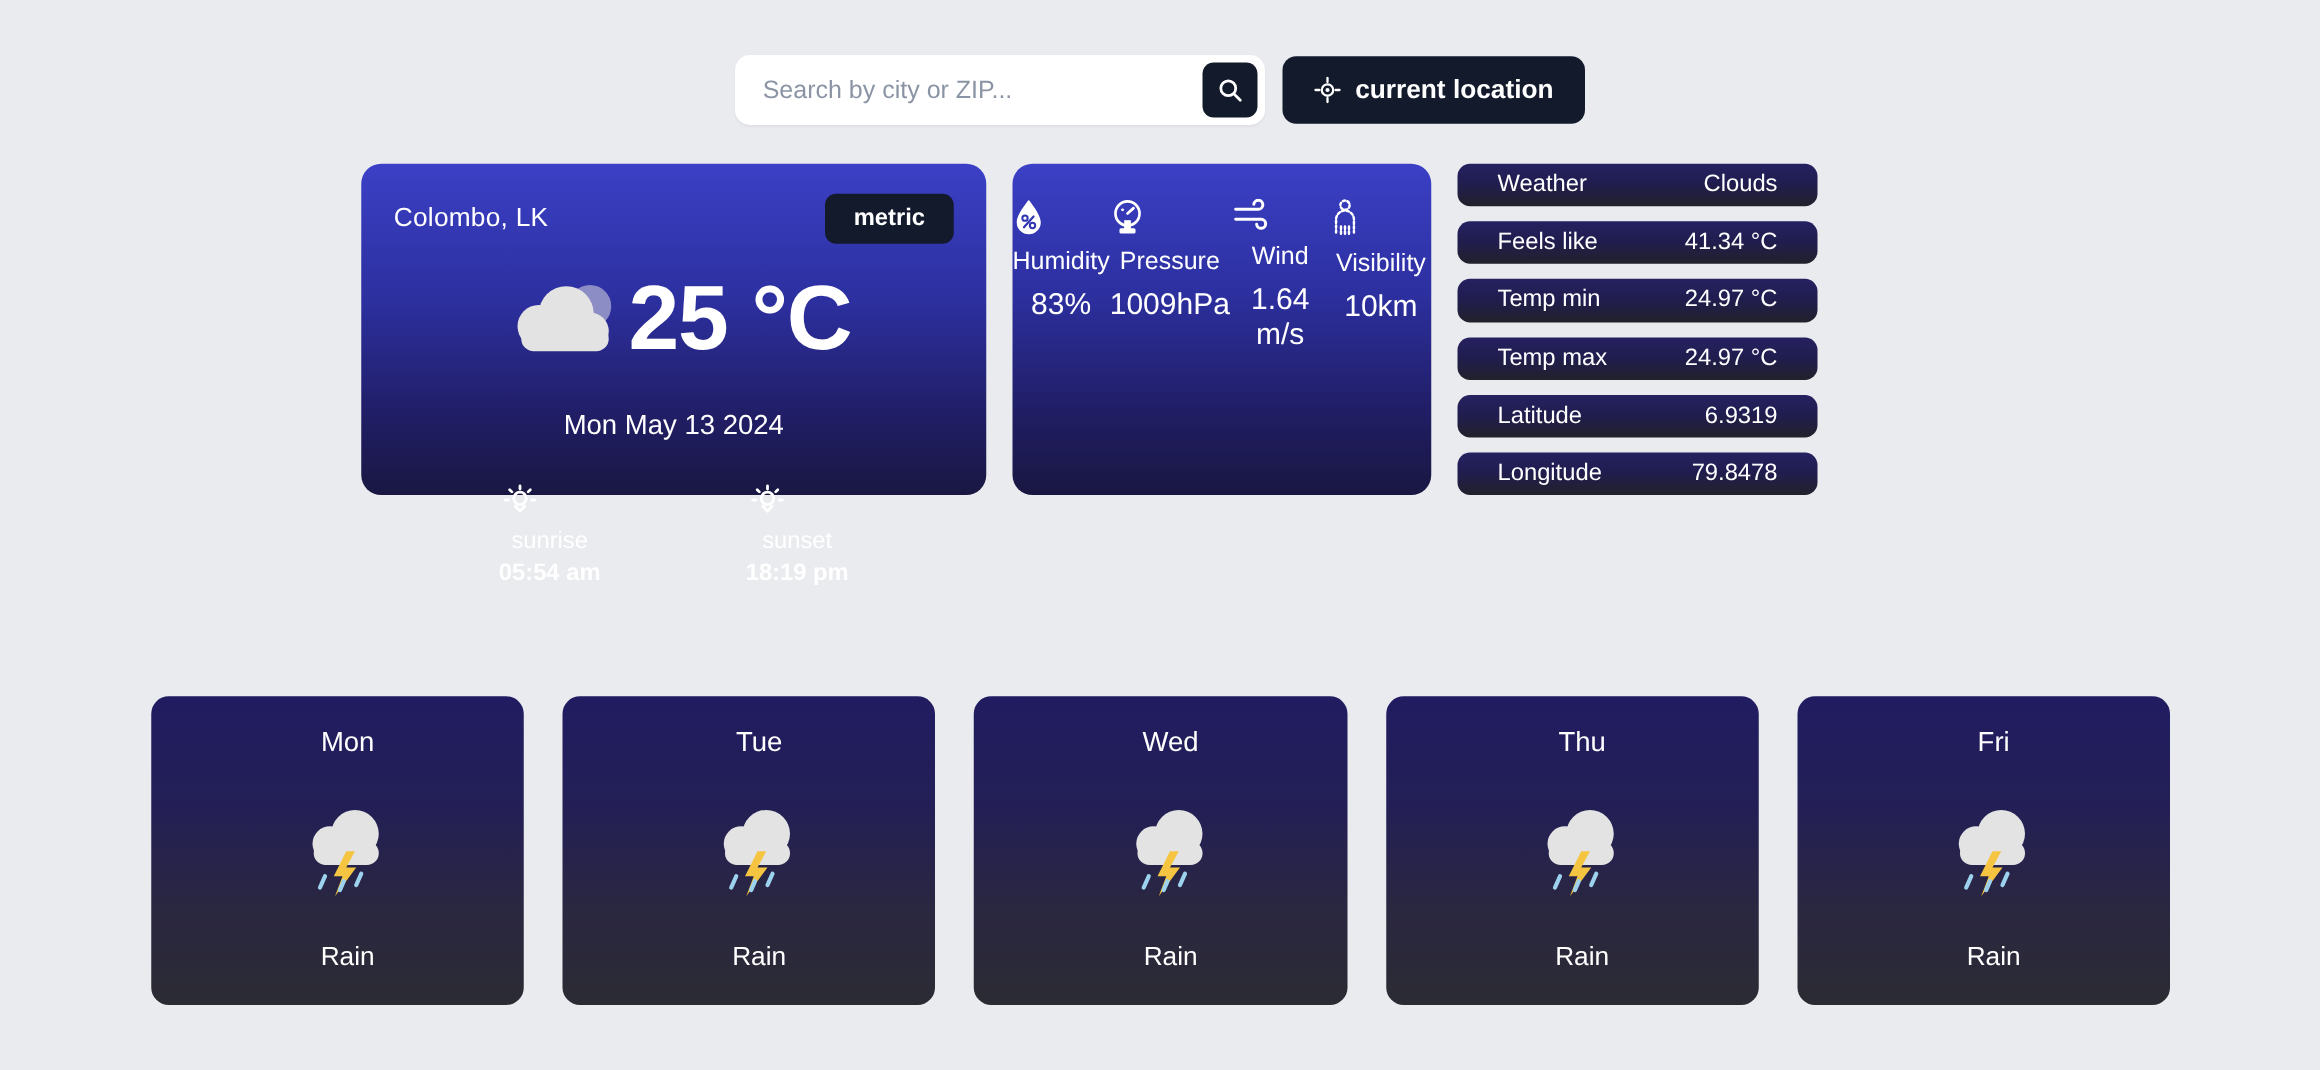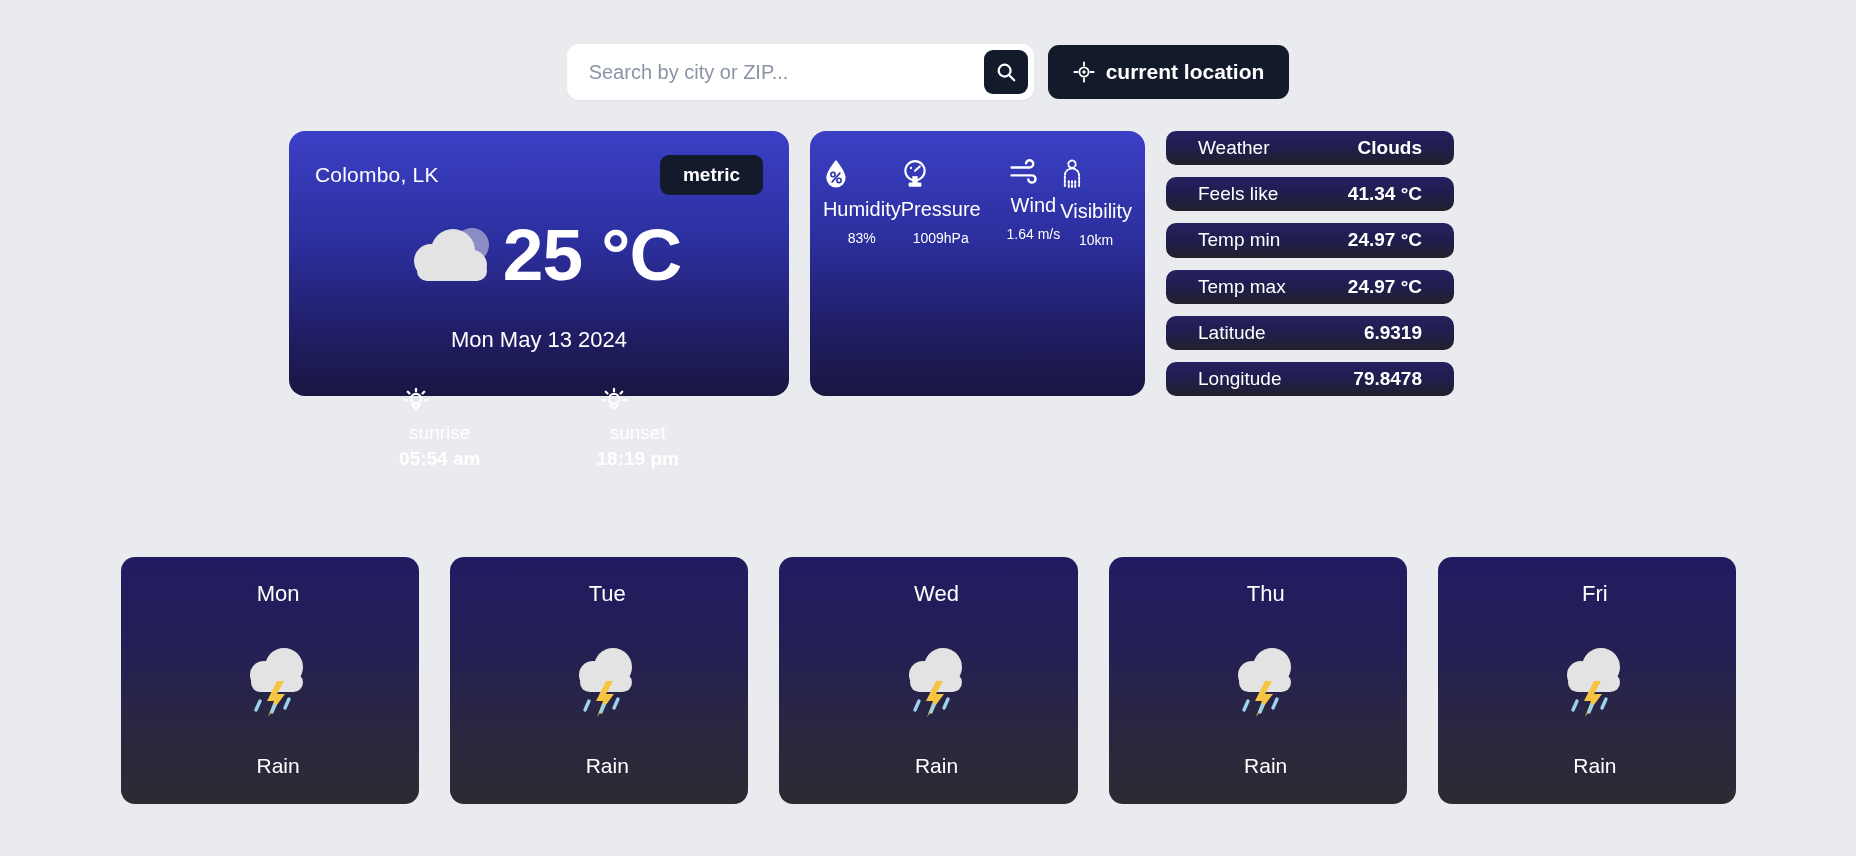--- a/index.html
+++ b/index.html
@@ -26,21 +26,21 @@
     top: 44px;
     left: 0;
     width: 100%;
     display: flex;
     justify-content: center;
     align-items: center;
     gap: 14px;
   }
 
   .search-box {
-    width: 467px;
+    width: 424px;
     height: 56px;
     background: #ffffff;
     border-radius: 12px;
     display: flex;
     align-items: center;
     padding: 0 6px 0 0;
     box-shadow: 0 1px 2px rgba(16,24,40,0.05);
   }
 
   .search-input {
@@ -175,21 +175,21 @@
   }
 
   .detail-row {
     display: flex;
   }
   .detail-cell {
     flex: 1;
     text-align: center;
   }
   .detail-label { font-size: 20px; margin-top: 9px; }
-  .detail-value { font-size: 14px; margin-top: 9px; }
+  .detail-value { font-size: 24px; margin-top: 9px; }
 
   
   .pills {
     width: 288px;
     display: flex;
     flex-direction: column;
     gap: 12px;
   }
 
   .pill {
@@ -197,21 +197,21 @@
     border-radius: 10px;
     background: linear-gradient(180deg, #262160 0%, #201d50 45%, #22212b 100%);
     color: #ffffff;
     display: flex;
     align-items: center;
     justify-content: space-between;
     padding: 0 32px;
     font-size: 19px;
   }
   .pill-key { font-weight: normal; }
-  .pill-val { font-weight: bold; }
+  .pill-val { font-weight: normal; }
 
   
   .forecast {
     position: absolute;
     top: 557px;
     left: 121px;
     width: 1615px;
     display: flex;
     gap: 31px;
   }

